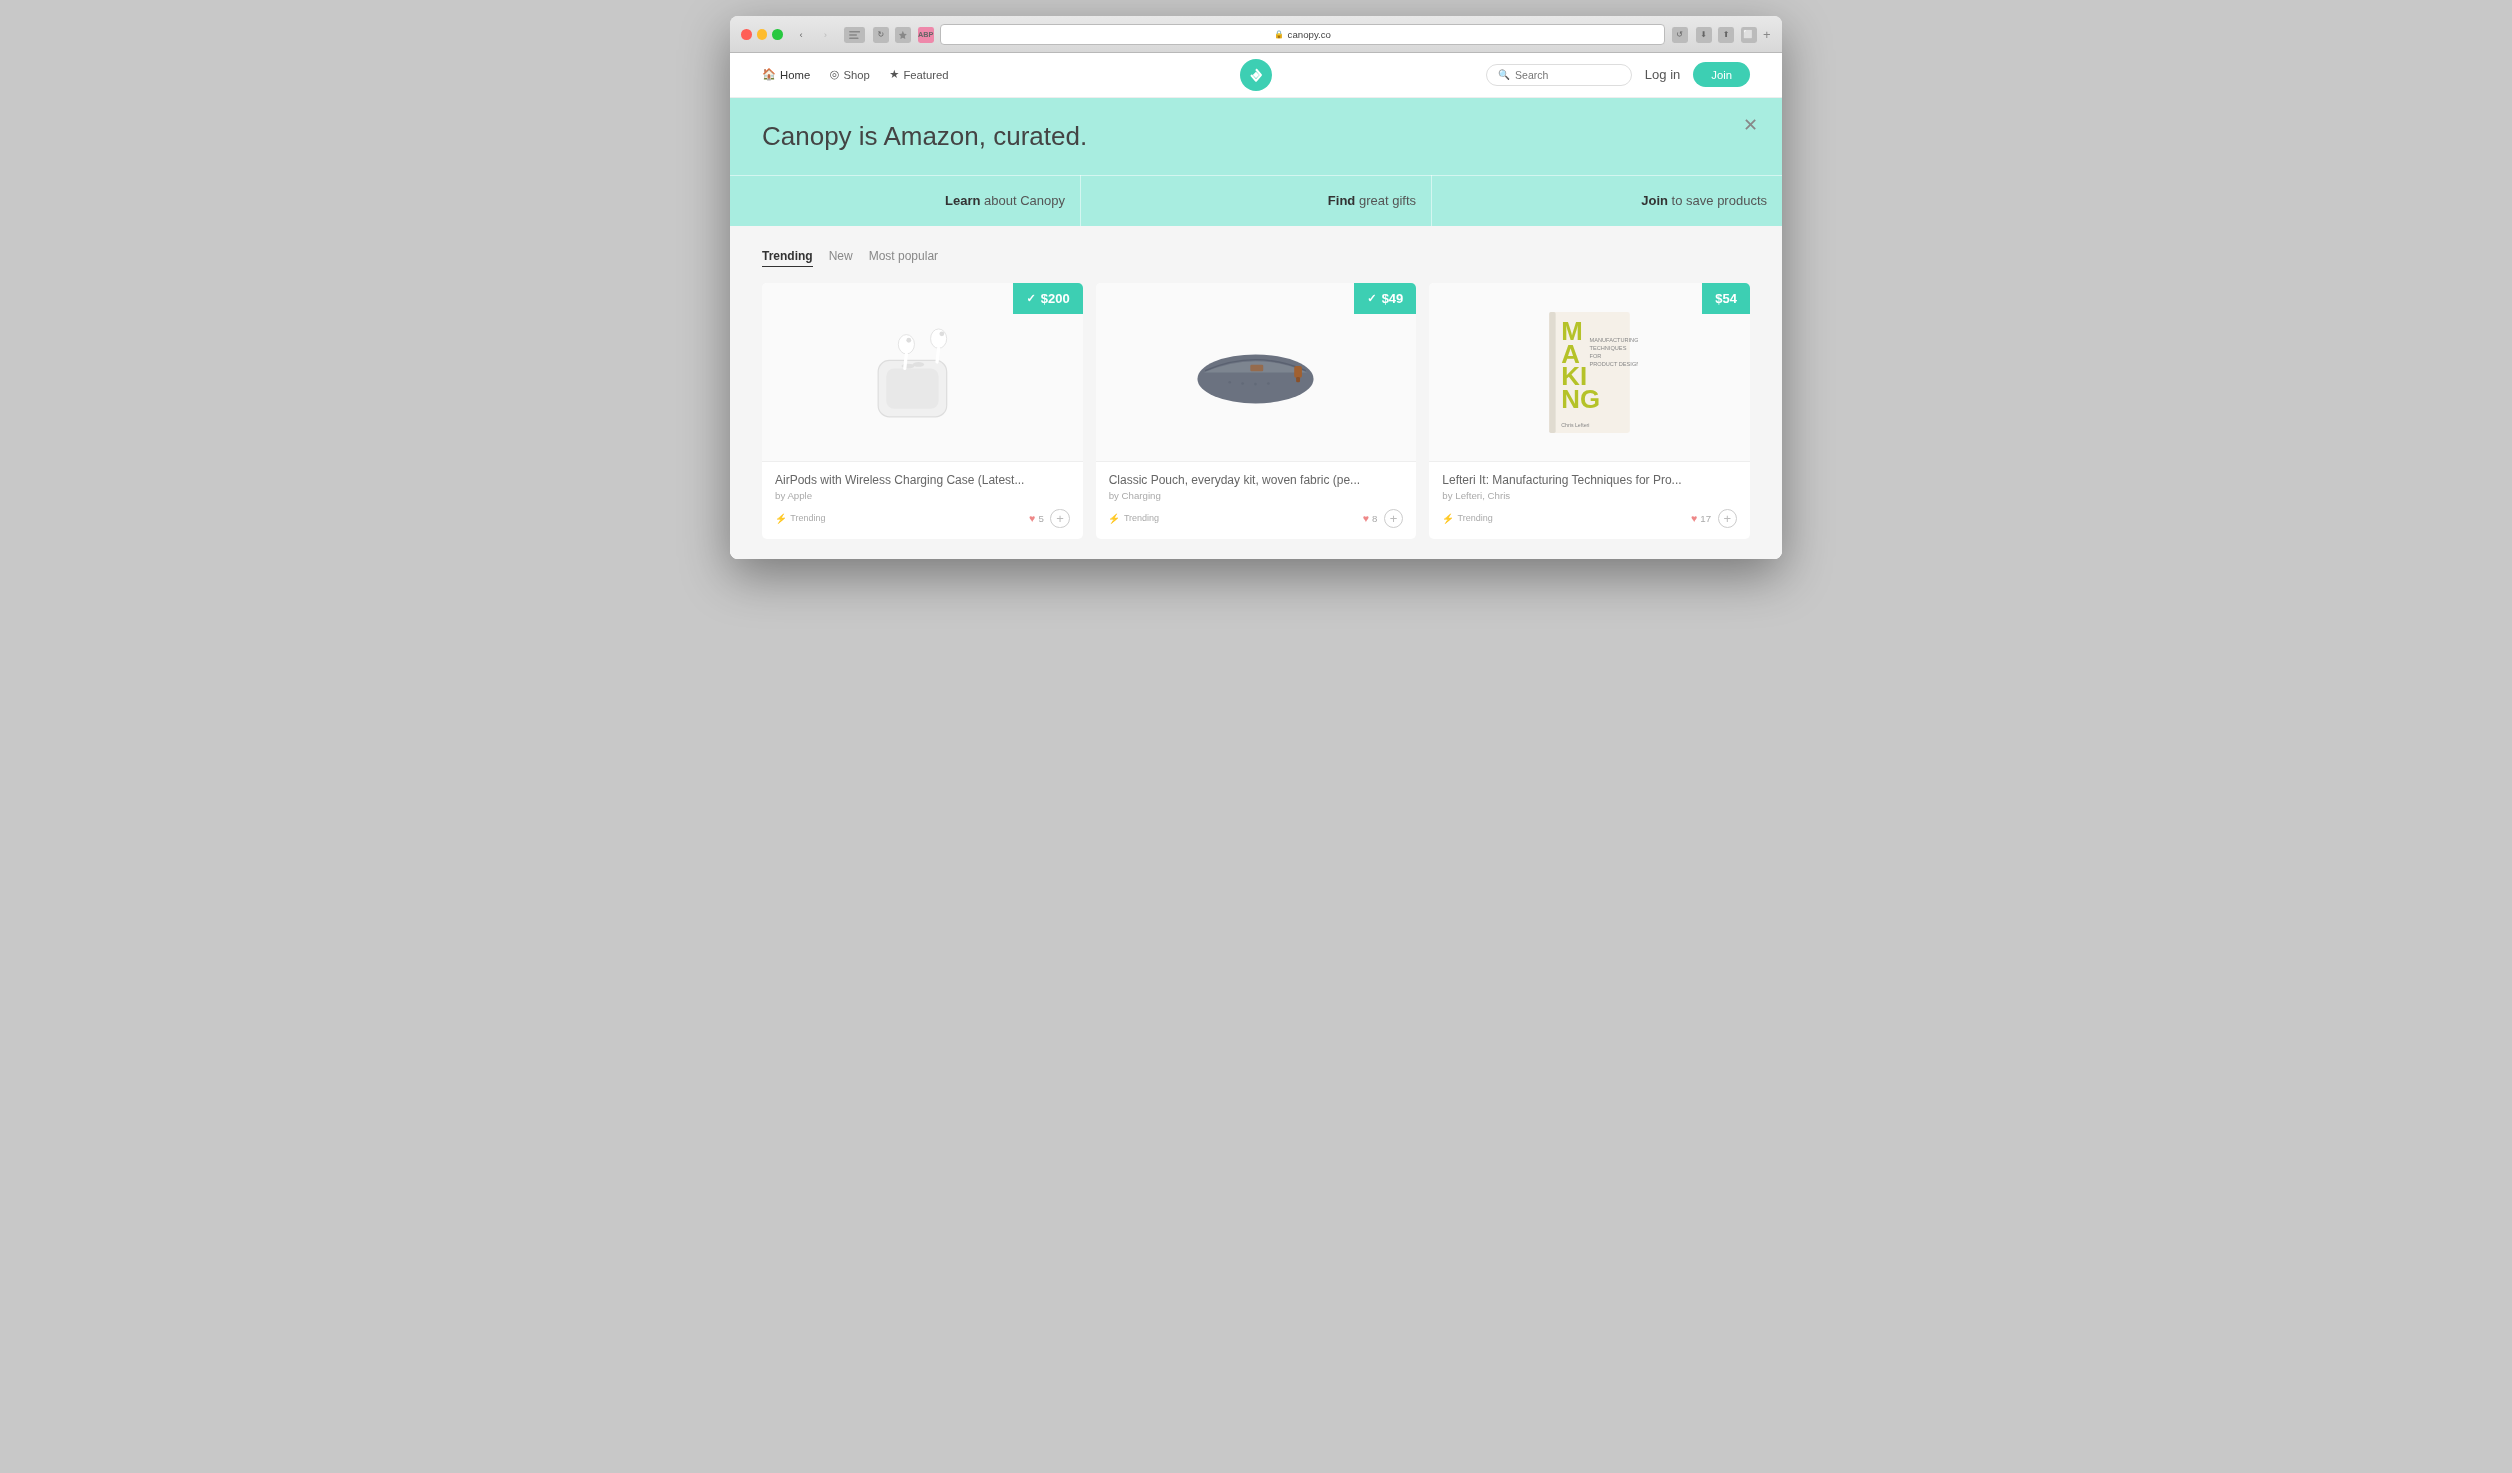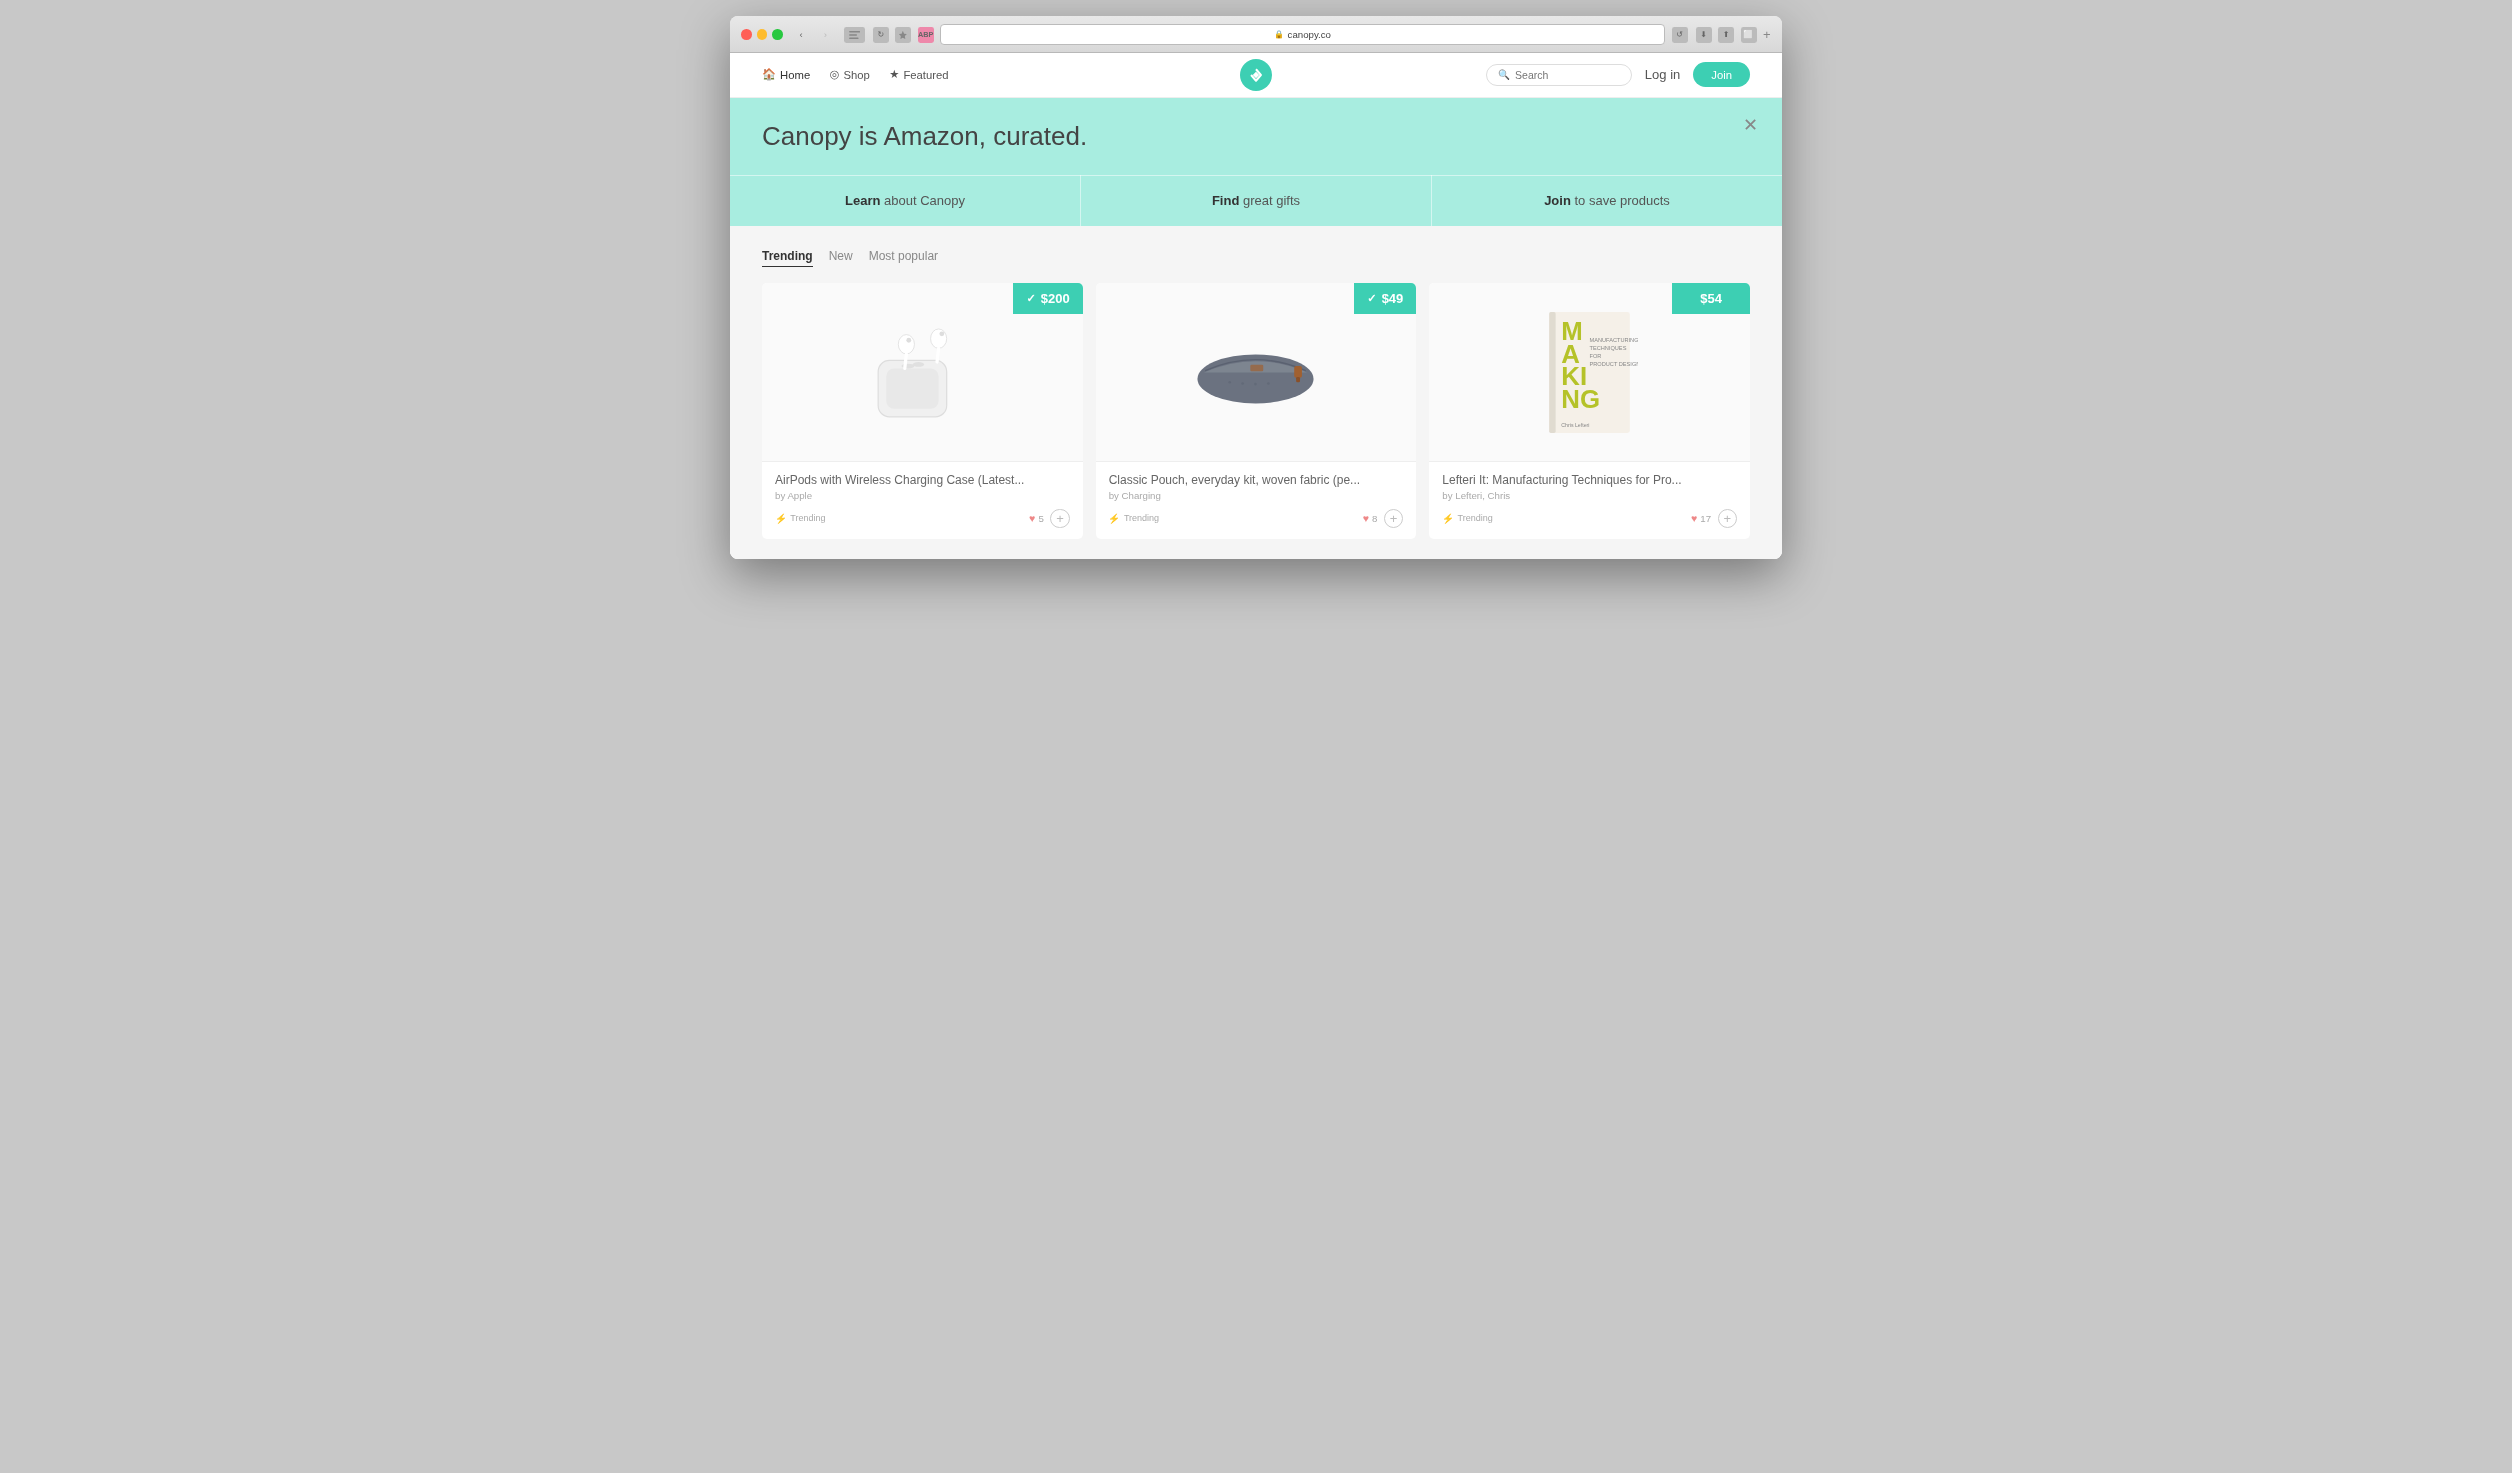--- a/index.html
+++ b/index.html
@@ -215,22 +215,22 @@
       height: 0.8px;
       background: rgba(255,255,255,0.5);
       margin: 0 -32px;
     }
     .hero-tabs {
       display: flex;
       margin: 0 -32px;
     }
     .hero-tab {
       flex: 1;
-      padding: 18px 4px;
-      text-align: center;
+      padding: 18px 15px;
+      text-align: right;
       font-size: 13px;
       color: #555;
       cursor: pointer;
       border-right: 0.8px solid rgba(255,255,255,0.5);
     }
     .hero-tab:last-child { border-right: none; }
     .hero-tab strong {
       font-weight: 700;
       color: #333;
     }
@@ -285,21 +285,21 @@
       z-index: 2;
     }
     .price-badge .check { font-size: 11.3px; }
     .price-badge-no-check {
       position: absolute;
       top: 0; right: 0;
       background: #3dcfb3;
       color: white;
       font-size: 13px;
       font-weight: 600;
-      padding: 8px 28px;
+      padding: 8px 13px;
       z-index: 2;
     }
     .product-image-area {
       height: 178px;
       display: flex;
       align-items: center;
       justify-content: center;
       padding: 16px;
       background: #fafafa;
     }

